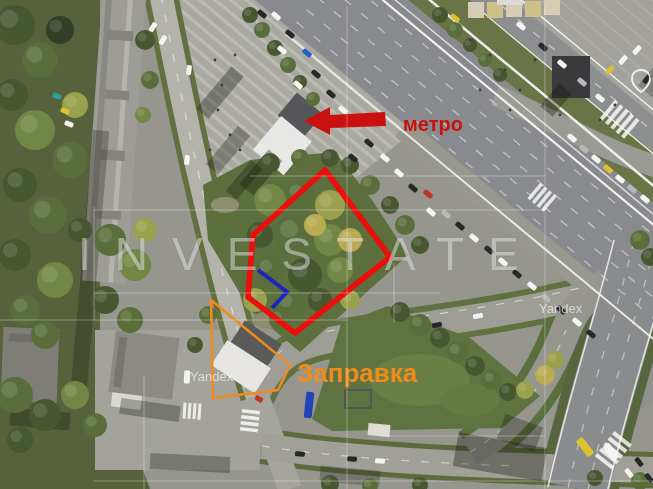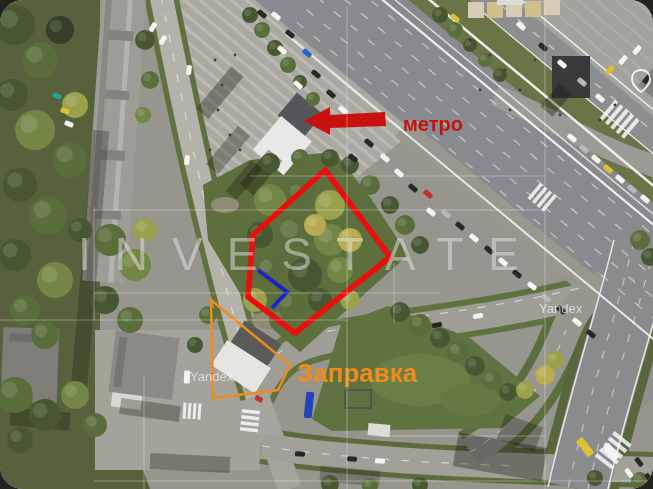--- a/index.html
+++ b/index.html
@@ -1,17 +1,17 @@
 <!DOCTYPE html>
 <html><head>
 <meta charset="utf-8">
 <style>
   html,body{margin:0;padding:0;background:#222;}
   .stage{position:relative;width:653px;height:489px;overflow:hidden;background:#8f908b;
-         font-family:"Liberation Sans",sans-serif;border-radius:23px;}
+         font-family:"Liberation Sans",sans-serif;}
   .stage svg{position:absolute;left:0;top:0;}
   .ann-text{font-family:"Liberation Sans",sans-serif;font-weight:bold;}
   .watermark{position:absolute;left:0;top:6px;width:591px;height:489px;pointer-events:none;}
   .brand{position:absolute;left:78px;top:221px;font-size:46px;font-weight:400;
          letter-spacing:24px;color:rgba(255,255,255,0.45);
          font-family:"Liberation Sans",sans-serif;text-shadow:0 0 2px rgba(0,0,0,0.12);}
   .yandex-label{position:absolute;font-size:13px;color:rgba(255,255,255,0.62);
          font-family:"Liberation Sans",sans-serif;}
   .yx1{left:190px;top:363px;}
   .yx2{left:539px;top:295px;}

